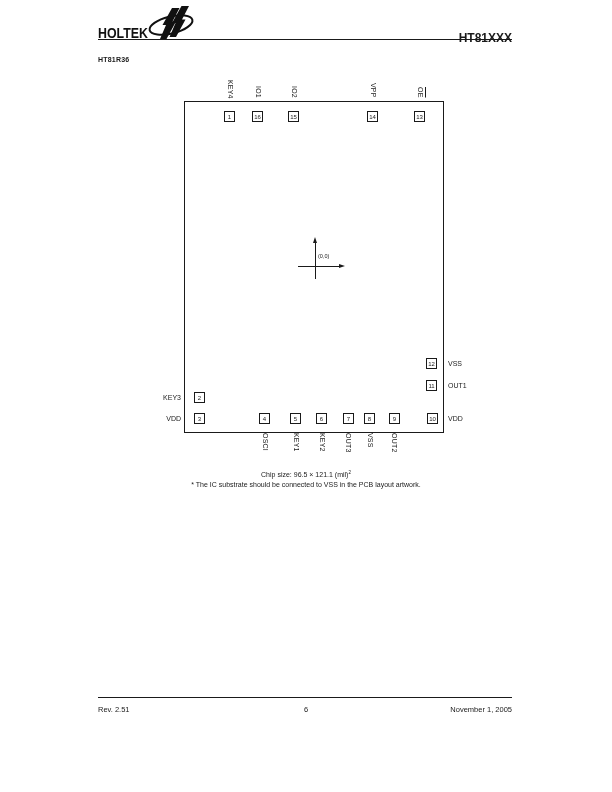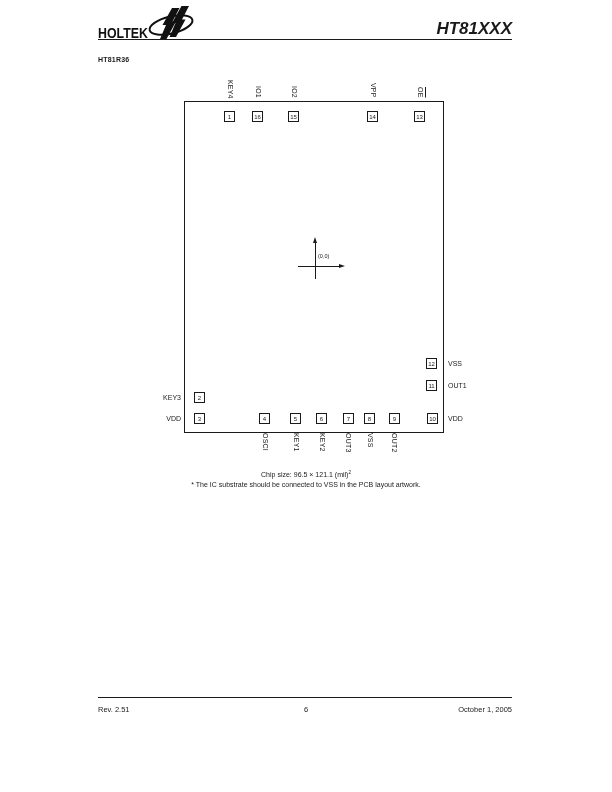--- a/index.html
+++ b/index.html
@@ -2,21 +2,21 @@
 <html><head>
 <meta charset="utf-8">
 <style>
   html,body{margin:0;padding:0;background:#fff;}
   #page{
     position:relative;width:612px;height:792px;margin:0 auto;background:#fff;
     font-family:"Liberation Sans",sans-serif;color:#1a1a1a;overflow:hidden;
   }
   .abs{position:absolute;}
   #hdr-rule{left:98px;top:39px;width:414px;height:1.4px;background:#1a1a1a;}
-  #doc-title{right:100px;top:19px;font-size:17px;font-weight:bold;font-style:italic;}
+  #doc-title{right:100px;top:31px;font-size:12px;font-weight:bold;}
   #section-title{left:98px;top:56px;font-size:7px;font-weight:bold;letter-spacing:.2px;}
   
   #watermark{
     left:163px;top:366px;font-size:38px;letter-spacing:3px;color:#d8d8d8;
     font-family:"Liberation Serif",serif;z-index:0;white-space:nowrap;
   }
   
   #chip-outline{left:184px;top:101px;width:258px;height:330px;border:1px solid #1a1a1a;z-index:1;}
   .pad{
     width:11px;height:11px;box-sizing:border-box;border:1px solid #1a1a1a;background:#fff;
@@ -107,15 +107,15 @@
   <div class="abs vlabel" style="left:390px;top:433px;">OUT2</div>
 
   <div class="abs caption" style="top:470px;">
     <span>Chip size: 96.5 × 121.1 (mil)</span><sup>2</sup>
   </div>
   <div class="abs caption" style="top:481px;">* The IC substrate should be connected to VSS in the PCB layout artwork.</div>
 
   <div class="abs" id="ftr-rule"></div>
   <div class="abs ftr-text" style="left:98px;">Rev. 2.51</div>
   <div class="abs ftr-text" style="left:0;width:612px;text-align:center;">6</div>
-  <div class="abs ftr-text" style="right:100px;">October 1, 2005</div>
+  <div class="abs ftr-text" style="right:100px;">November 1, 2005</div>
 
 </div>
 
 </body></html>

